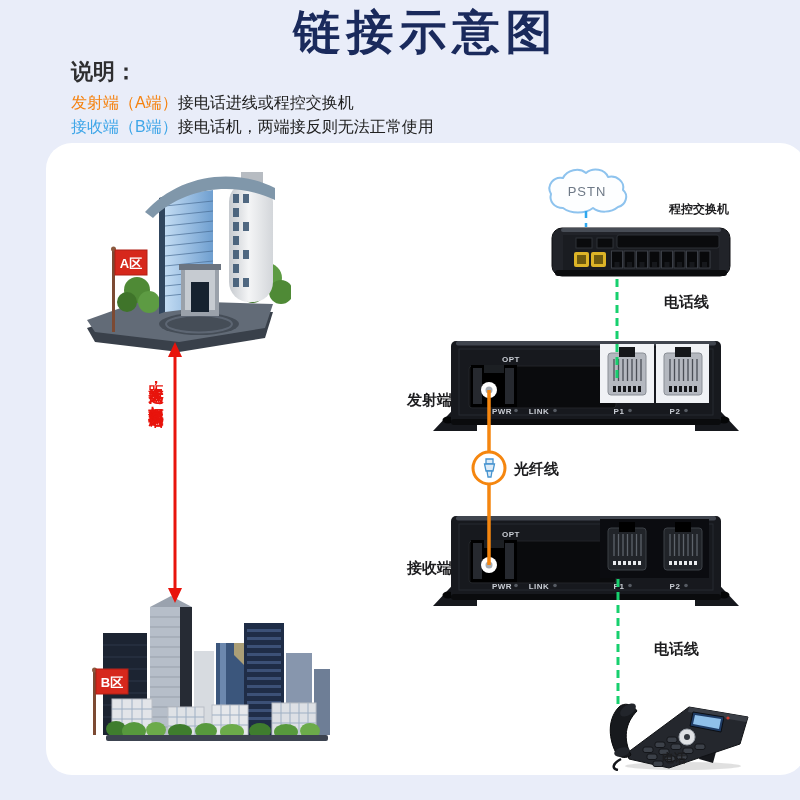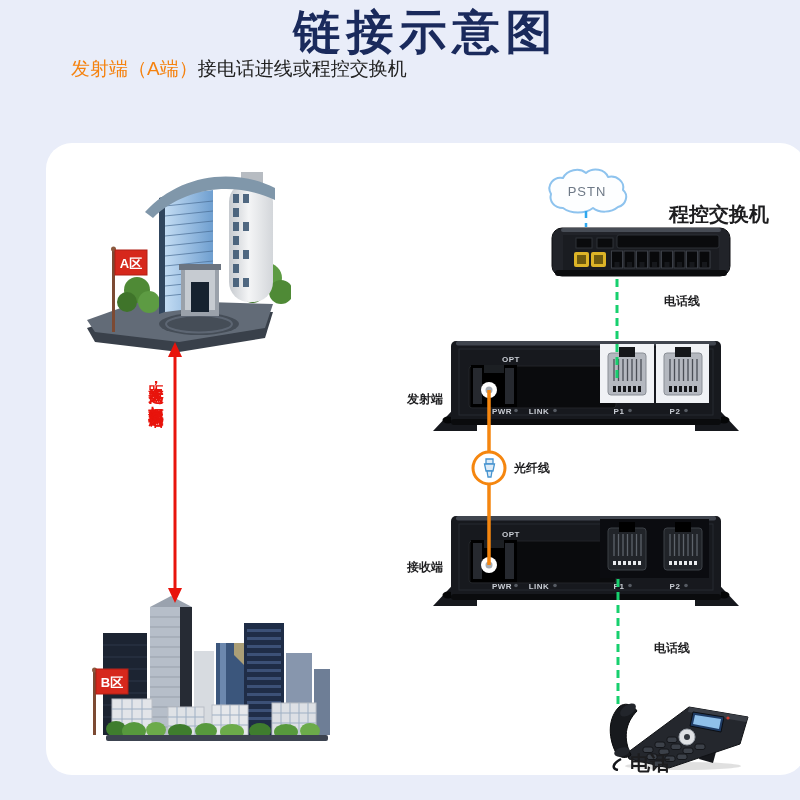--- a/index.html
+++ b/index.html
@@ -10,52 +10,54 @@
     font-family:"Liberation Sans","DejaVu Sans",sans-serif;
     margin-left:26px;
   }
   .page-title{
     position:absolute;top:1px;left:0;right:0;height:62px;
     text-align:center;font-size:47px;font-weight:900;color:#1a2a5c;
     letter-spacing:6px;line-height:62px;
   }
   .desc{position:absolute;left:45px;top:57px;}
   .desc-heading{font-size:22px;font-weight:700;color:#2e2e30;margin-bottom:4px;}
-  .desc-line{font-size:19px;color:#212121;line-height:24px;white-space:nowrap;}
+  .desc-line{font-size:16px;color:#212121;line-height:24px;white-space:nowrap;}
   .hl-orange{color:#f5820f;}
   .hl-blue{color:#3fa6e8;}
   .panel{
     position:absolute;left:20px;top:143px;width:760px;height:632px;
     background:#ffffff;border-radius:26px;
   }
   .abs{position:absolute;}
   .label{
-    position:absolute;font-size:12px;font-weight:600;color:#1d1d1f;
+    position:absolute;font-size:15px;font-weight:600;color:#1d1d1f;
     white-space:nowrap;
   }
-  .label-lg{font-size:20px;}
+  .label-lg{font-size:12px;}
   .distance{
     position:absolute;left:99px;top:231px;height:208px;
     writing-mode:vertical-rl;text-orientation:upright;
     font-size:15px;font-weight:700;color:#e8140c;letter-spacing:1px;
     line-height:22px;
   }
   .dtxt{font-family:"Liberation Sans","DejaVu Sans",sans-serif;font-size:8px;font-weight:700;fill:#c9cdd4;letter-spacing:.5px;}
   .flagtxt{font-family:"Liberation Sans","DejaVu Sans",sans-serif;font-size:13px;font-weight:700;fill:#ffffff;}
   .cloudtxt{font-family:"Liberation Sans","DejaVu Sans",sans-serif;font-size:13px;fill:#6e7987;letter-spacing:1px;}
 </style>
 </head>
 <body>
 
 <div class="stage">
 
   <div class="page-title">链接示意图</div>
 
   <div class="desc">
+    <div class="desc-heading">说明：</div>
     <div class="desc-line"><span class="hl-orange">发射端（A端）</span><span>接电话进线或程控交换机</span></div>
+    <div class="desc-line"><span class="hl-blue">接收端（B端）</span><span>接电话机，两端接反则无法正常使用</span></div>
   </div>
 
   <div class="panel">
 
     <svg class="abs" style="left:35px;top:17px" width="210" height="200" viewBox="0 0 210 200">
       <defs>
         <linearGradient id="glassGrad" x1="0" y1="0" x2="1" y2="0">
           <stop offset="0" stop-color="#c3dcf3"></stop>
             <stop offset="1" stop-color="#6f9fd0"></stop>
         </linearGradient>
@@ -482,15 +484,15 @@
       </g>
     </svg>
 
     <div class="distance">距离太远，如何实现联网通话？</div>
     <div class="label label-lg" style="left:623px;top:58px">程控交换机</div>
     <div class="label" style="left:618px;top:150px">电话线</div>
     <div class="label" style="left:361px;top:248px">发射端</div>
     <div class="label" style="left:468px;top:317px">光纤线</div>
     <div class="label" style="left:361px;top:416px">接收端</div>
     <div class="label" style="left:608px;top:497px">电话线</div>
-    <div class="label label-lg" style="left:584px;top:607px">电话</div>
+    <div class="label label-lg" style="left:616px;top:607px">电话</div>
   </div>
 </div>
 
 </body></html>

